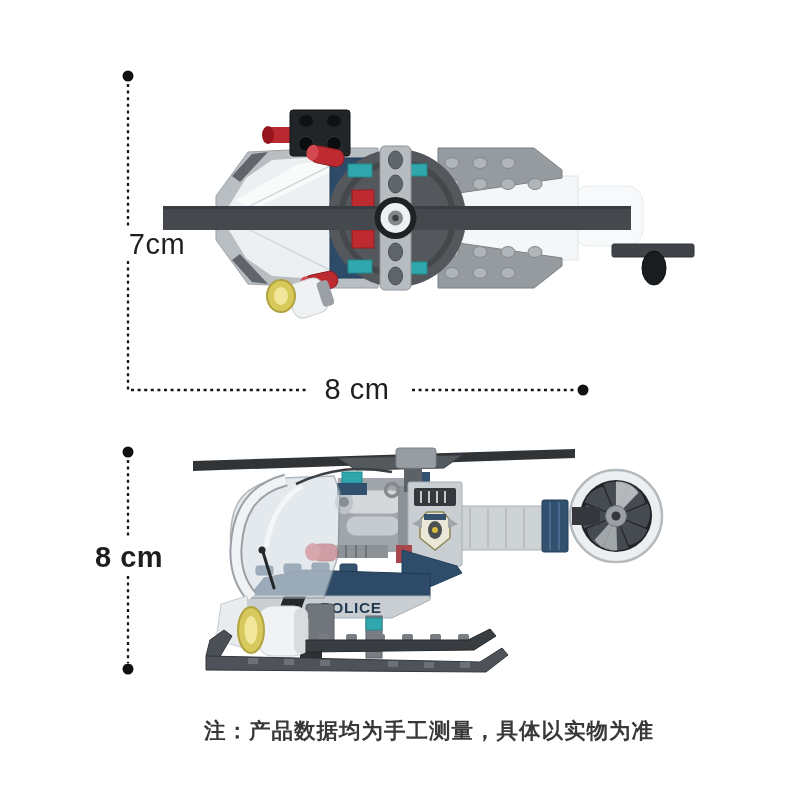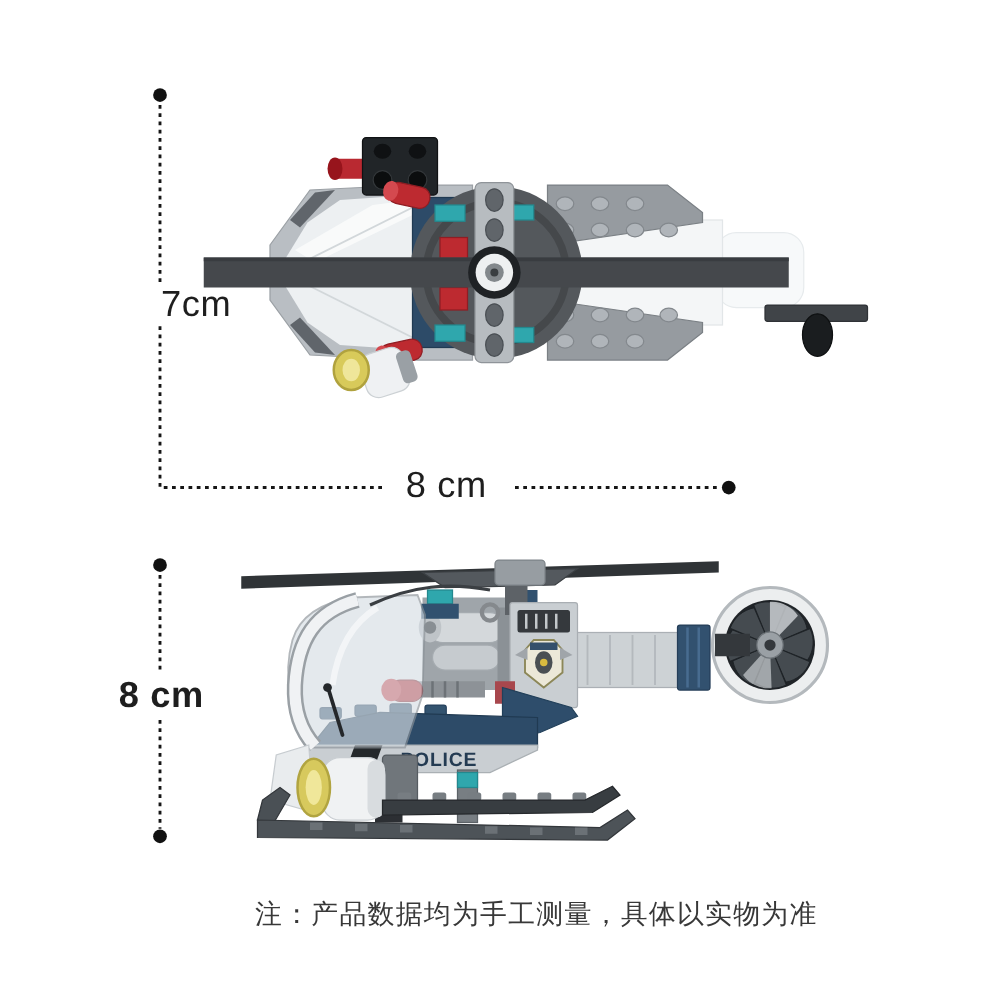--- a/index.html
+++ b/index.html
@@ -7,21 +7,21 @@
          font-family:"Liberation Sans","DejaVu Sans",sans-serif;}
   #stage svg{position:absolute;display:block;}
   #dims{left:0;top:0;}
   #topview{left:150px;top:85px;}
   #sideview{left:185px;top:435px;}
   .dash{fill:none;stroke:#161616;stroke-width:2.3;stroke-dasharray:3 3.6;}
   .dot{fill:#111;}
   .dim-label{position:absolute;transform:translate(-50%,-50%);white-space:nowrap;
              font-size:29px;color:#1e1e1e;letter-spacing:0.5px;}
   #note{position:absolute;left:204px;top:716px;font-size:21.5px;color:#383838;
-        letter-spacing:1px;white-space:nowrap;}
+        letter-spacing:1px;white-space:nowrap;font-weight:bold;}
   .police-text{font-family:"Liberation Sans","DejaVu Sans",sans-serif;font-weight:700;
                font-size:15.5px;letter-spacing:0.6px;fill:#243b52;}
 </style>
 </head>
 <body>
 
 <div id="stage">
 
   <svg id="dims" width="800" height="800" viewBox="0 0 800 800">
     <g>

